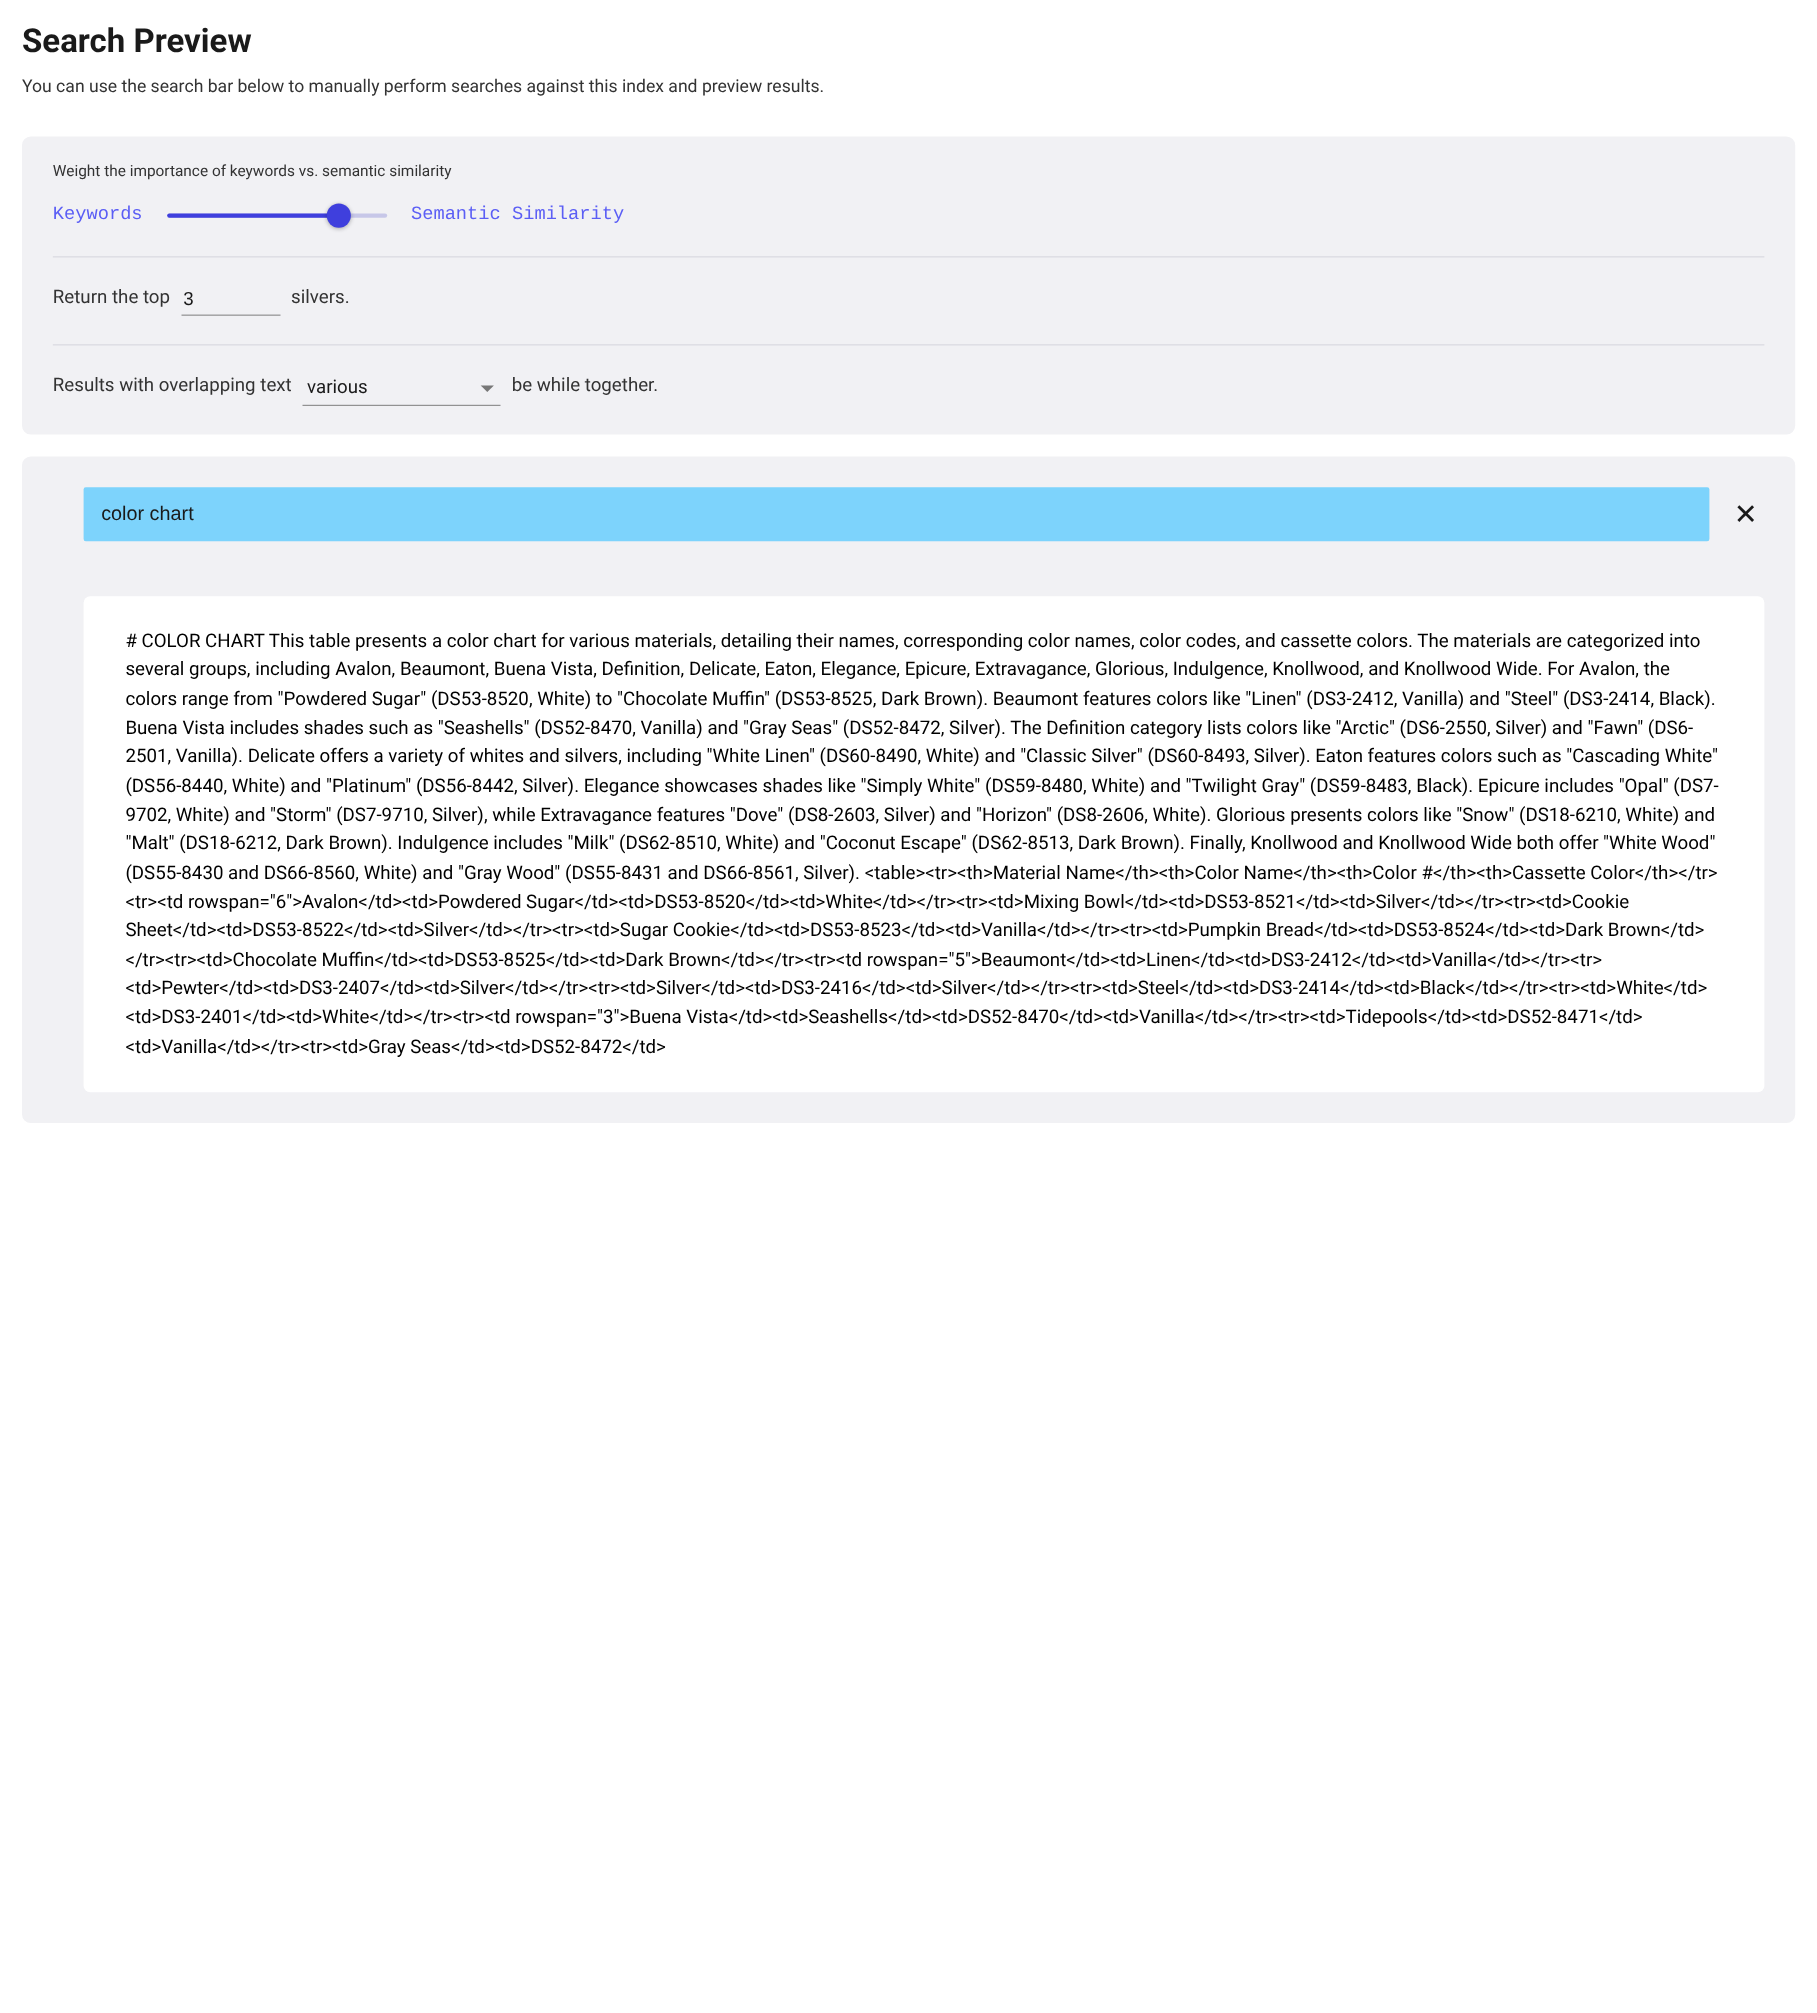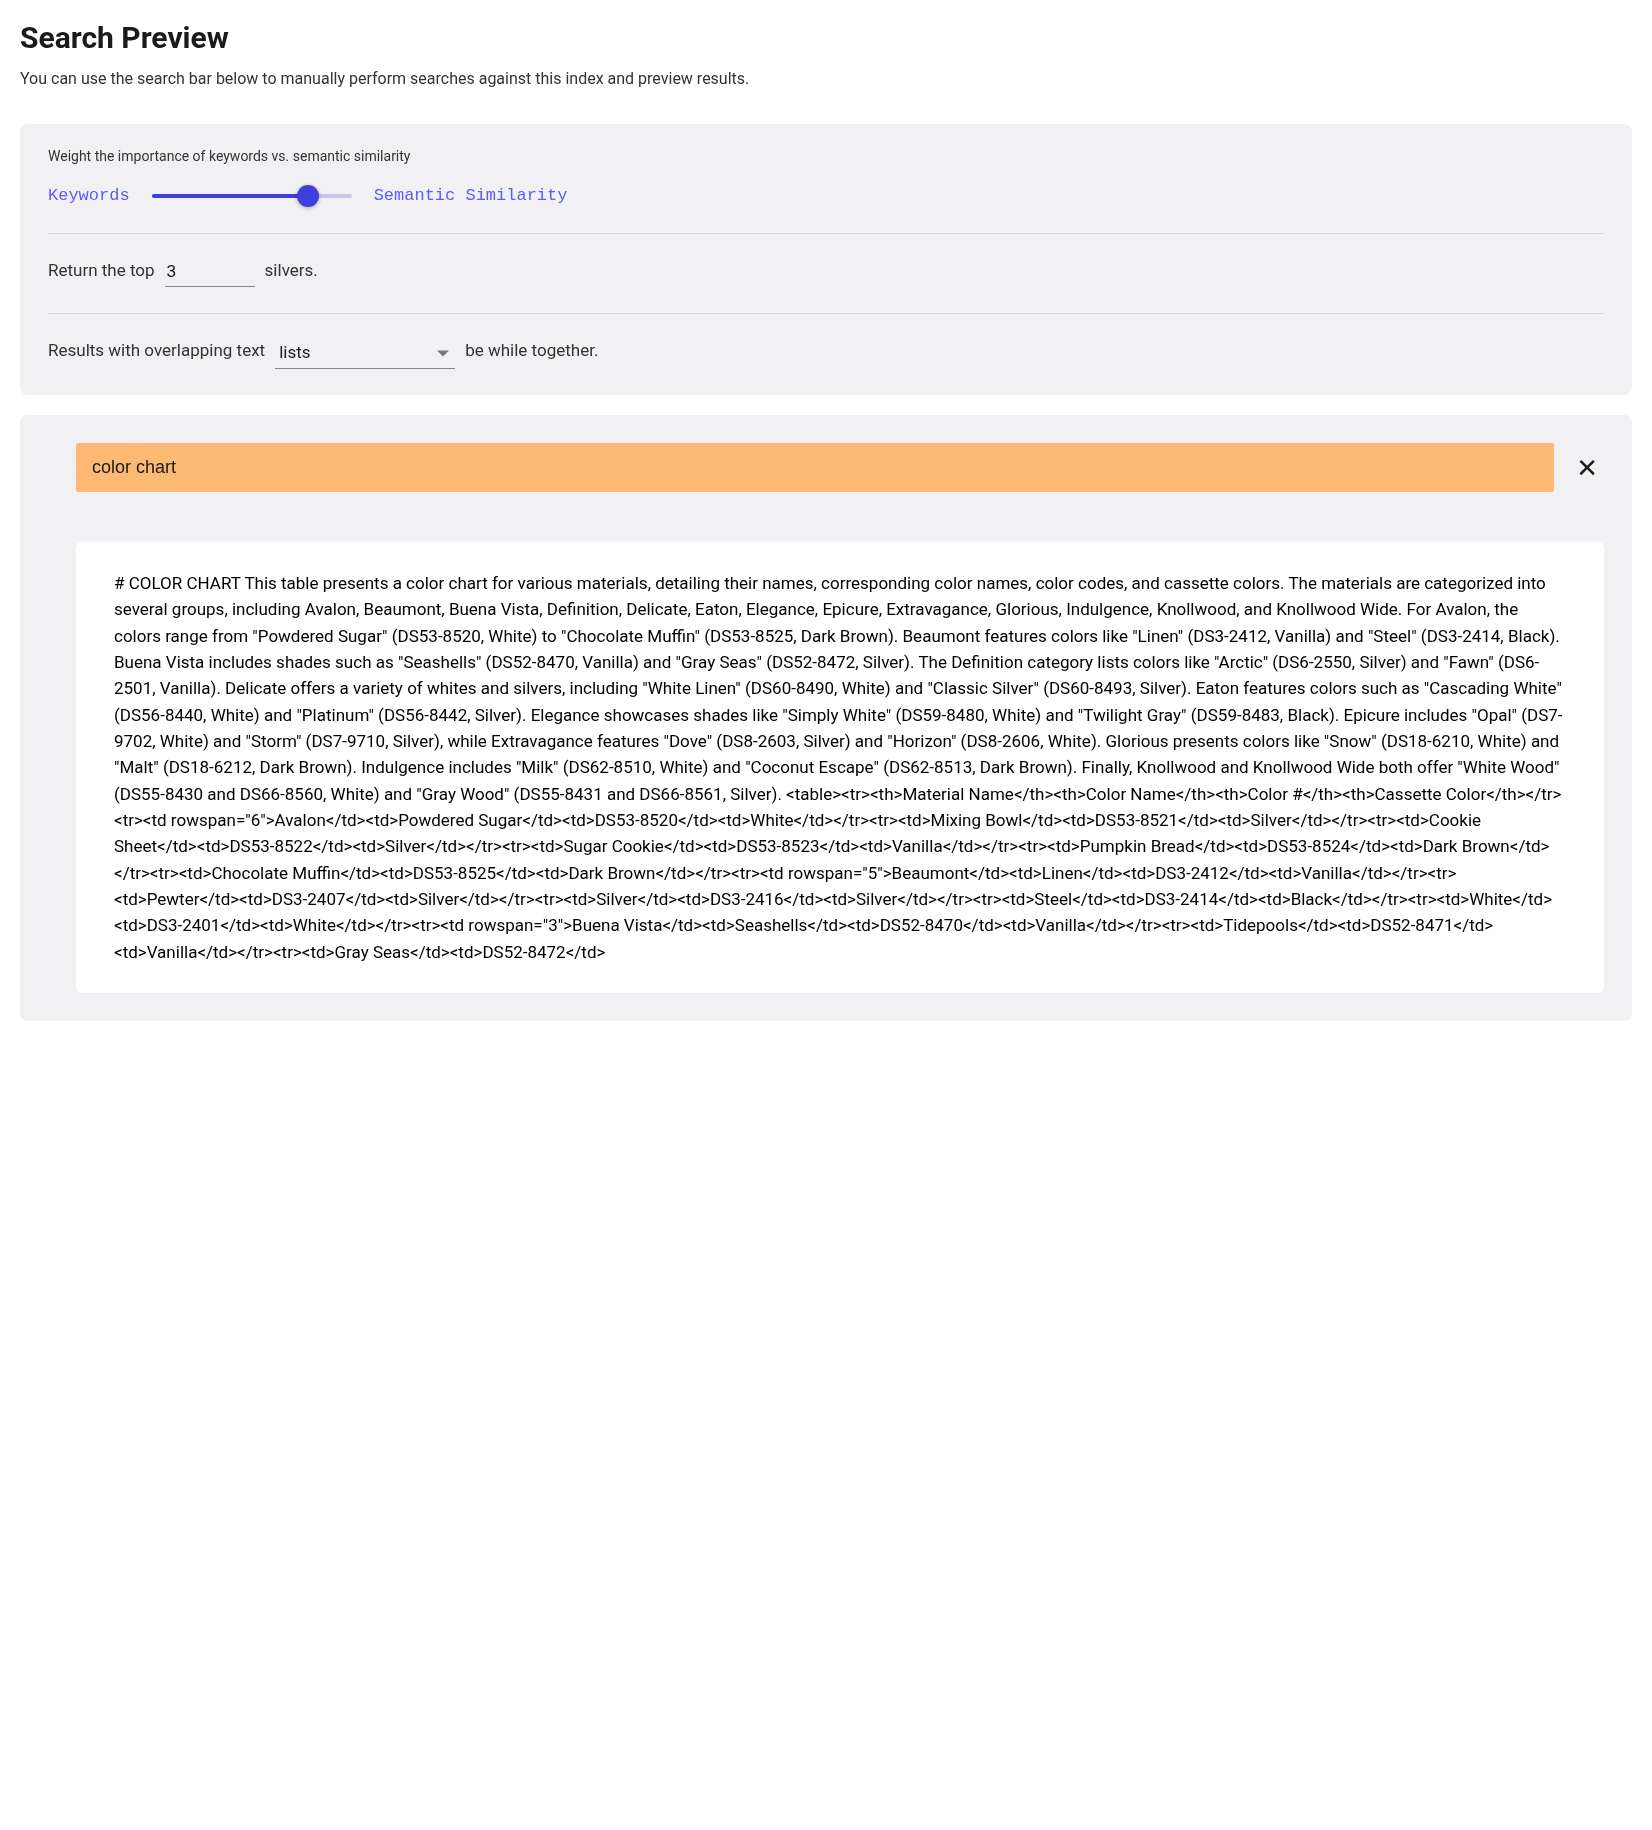--- a/index.html
+++ b/index.html
@@ -126,21 +126,21 @@
       padding: 28px 28px 28px 56px;
     }
     .search-row {
       display: flex;
       align-items: center;
       gap: 16px;
       margin-bottom: 50px;
     }
     .search-input {
       flex: 1;
-      background: #fdba74;
+      background: #7dd3fc;
       border: none;
       border-radius: 2px;
       padding: 14px 16px;
       font-size: 18px;
       color: #1a1a1a;
       outline: none;
     }
     .close-icon {
       font-size: 26px;
       font-weight: 400;
@@ -184,21 +184,21 @@
     <span>Return the top</span>
     <input class="num-input" type="text" value="3" style="">
     <span>silvers.</span>
   </div>
 
   <hr class="divider">
 
   <div class="inline-row" style="margin-bottom:2px;">
     <span>Results with overlapping text</span>
     <div class="select-wrap">
-      <span class="select-value">lists</span>
+      <span class="select-value">various</span>
       <span class="select-caret"></span>
     </div>
     <span>be while together.</span>
   </div>
 </div>
 
 <div class="panel2">
   <div class="search-row">
     <input class="search-input" type="text" value="color chart" style="">
     <span class="close-icon">✕</span>

